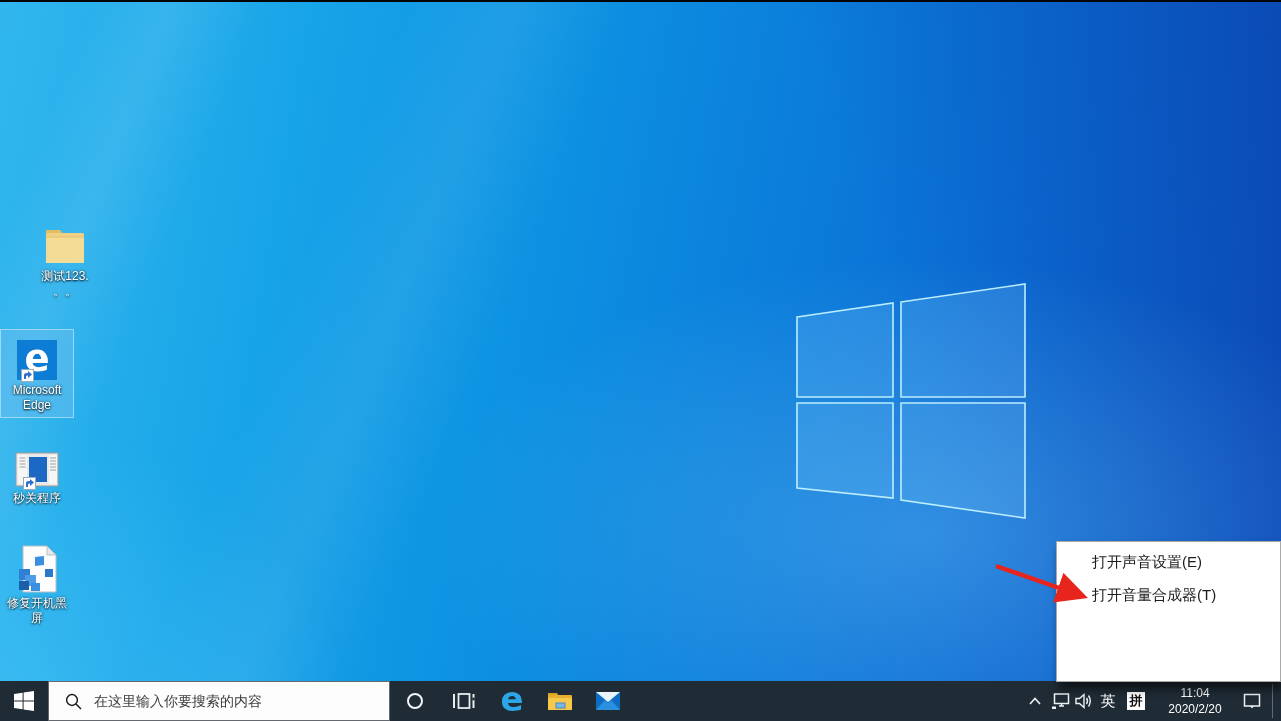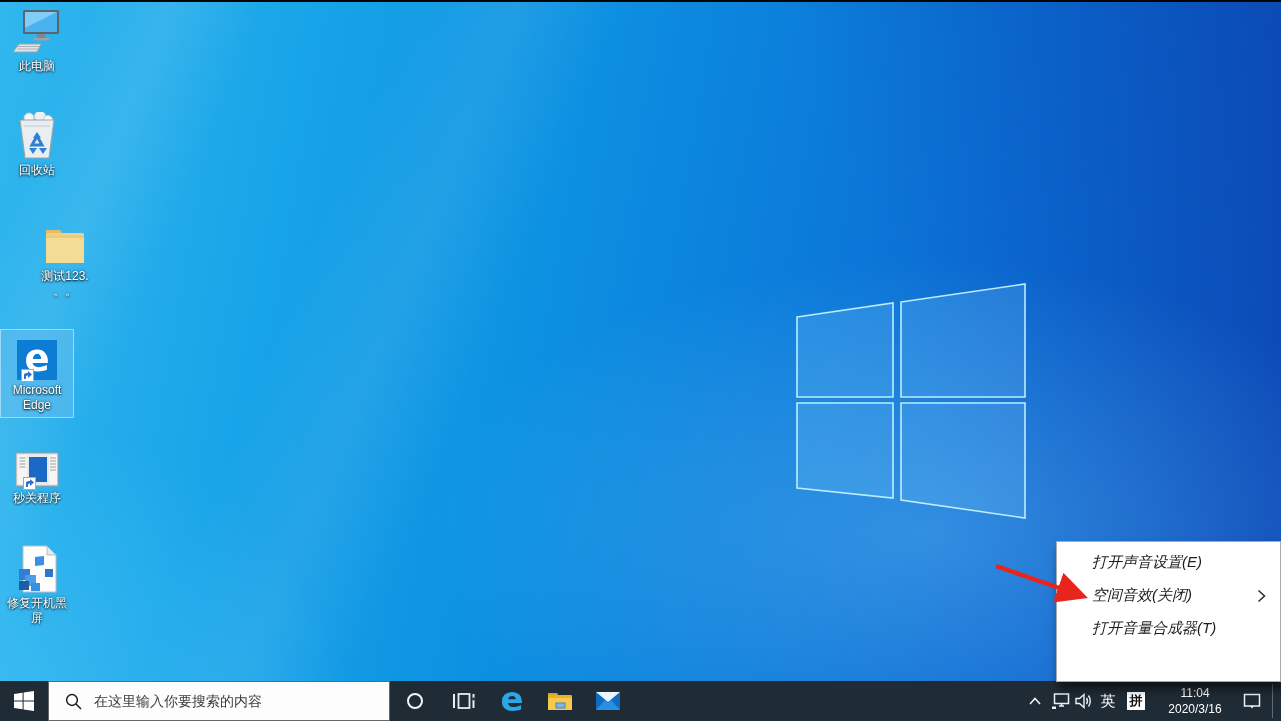--- a/index.html
+++ b/index.html
@@ -21,21 +21,21 @@
   .dicon{position:absolute;width:72px;display:flex;flex-direction:column;align-items:center;z-index:4;cursor:default;}
   .dicon .art{height:48px;display:flex;align-items:flex-end;justify-content:center;position:relative;}
   .dicon .lbl{margin-top:3px;font-size:12px;line-height:15px;color:#fff;text-align:center;
     text-shadow:0 1px 2px rgba(0,0,0,.85),0 0 3px rgba(0,0,0,.6);white-space:nowrap;}
   .dicon.selected{background:rgba(110,190,240,.45);outline:1px solid rgba(170,225,255,.85);padding:2px 0 4px;}
   .shortcut{position:absolute;left:10px;bottom:-2px;width:13px;height:13px;background:#fff;border:1px solid #9ab;box-sizing:border-box;display:flex;align-items:center;justify-content:center;}
 
   
   .ctxmenu{position:absolute;left:1056px;top:541px;width:225px;height:141px;background:#ffffff;
     border:1px solid #a9a9a9;box-sizing:border-box;z-index:20;box-shadow:3px 7px 9px rgba(0,0,0,.55);
-    padding-top:4px;font-style:italic;}
+    padding-top:4px;}
   .ctxmenu .mi{height:33px;display:flex;align-items:center;padding-left:35px;padding-right:10px;
     font-size:15px;color:#1c1c1c;position:relative;}
   .ctxmenu .sub{position:absolute;right:14px;top:10px;}
 
   .arrow-svg{position:absolute;left:0;top:0;z-index:30;pointer-events:none;}
 
   
   .taskbar{position:absolute;left:0;top:681px;width:1281px;height:40px;background:#1f2b35;z-index:10;}
   .tb-btn{position:absolute;top:0;height:40px;display:flex;align-items:center;justify-content:center;}
   .searchbox{position:absolute;left:48px;top:0;width:342px;height:40px;background:#fdfdfd;
@@ -59,58 +59,21 @@
 
   <svg class="winlogo" width="240" height="245" viewBox="0 0 240 245">
     <g fill="rgba(135,212,255,0.20)" stroke="rgba(195,242,255,0.95)" stroke-width="1.6">
       <polygon points="7,39 103,25 103,119 7,119"></polygon>
       <polygon points="111,24 235,6 235,119 111,119"></polygon>
       <polygon points="7,125 103,125 103,220 7,210"></polygon>
       <polygon points="111,125 235,125 235,240 111,222"></polygon>
     </g>
   </svg>
 
-  <div class="dicon" style="left:1px;top:8px;">
-    <div class="art">
-      <svg width="52" height="48" viewBox="0 0 52 48">
-        <rect x="12" y="2" width="36" height="24" rx="1.5" fill="#5a6570"></rect>
-        <rect x="14" y="4" width="32" height="20" fill="#49b3ef"></rect>
-        <polygon points="14,4 46,4 14,20" fill="#8ed3f7" opacity="0.8"></polygon>
-        <rect x="26" y="26" width="8" height="4" fill="#7d8791"></rect>
-        <rect x="22" y="30" width="16" height="2.5" fill="#9aa3ab"></rect>
-        <polygon points="8,36 30,36 26,44 2,44" fill="#dfe4e8" stroke="#9aa4ac" stroke-width="1"></polygon>
-        <g stroke="#aab3ba" stroke-width="1">
-            <line x1="7" y1="38.5" x2="28" y2="38.5"></line>
-            <line x1="6" y1="41" x2="27" y2="41"></line>
-          </g>
-      </svg>
-    </div>
-    <div class="lbl">此电脑</div>
-  </div>
-
-  <div class="dicon" style="left:1px;top:112px;">
-    <div class="art">
-      <svg width="44" height="48" viewBox="0 0 44 48">
-        <circle cx="14" cy="6" r="5" fill="#f4f6f7" stroke="#c3cbd1"></circle>
-        <circle cx="25" cy="4.5" r="5.5" fill="#eef1f3" stroke="#c3cbd1"></circle>
-        <circle cx="33" cy="8" r="4.5" fill="#f7f9fa" stroke="#c3cbd1"></circle>
-        <polygon points="5,8 39,8 34,46 10,46" fill="#e9eef1" stroke="#9aa4ac" stroke-width="1.2"></polygon>
-        <polyline points="9,14 35,14" stroke="#c3ccd2" fill="none"></polyline>
-        <g fill="none" stroke="#2f7fd4" stroke-width="3">
-          <path d="M17,33 L22,24 L27,33 Z"></path>
-        </g>
-        <g fill="#2f7fd4">
-          <polygon points="22,20 26,26 18,26"></polygon>
-          <polygon points="14,36 22,36 18,42"></polygon>
-          <polygon points="30,36 26,42 22,36" transform="translate(2,0)"></polygon>
-        </g>
-      </svg>
-    </div>
-    <div class="lbl">回收站</div>
-  </div>
+
 
   <div class="dicon" style="left:1px;top:218px;margin-left:28px;">
     <div class="art">
       <svg width="46" height="42" viewBox="0 0 46 42">
         <path d="M4,6 L18,6 L22,11 L4,11 Z" fill="#e3bd62"></path>
         <rect x="4" y="9" width="38" height="30" rx="1.5" fill="#efd084"></rect>
         <path d="M4,13 L42,13 L42,39 L4,39 Z" fill="#f3dc96"></path>
         <path d="M4,13 L42,13" stroke="#e2c06a" stroke-width="1"></path>
       </svg>
     </div>
@@ -180,26 +143,20 @@
     </div>
     <div class="lbl">修复开机黑</div>
     <div class="lbl" style="margin-top:0;">屏</div>
   </div>
 
   <div class="ctxmenu">
     <div class="mi">
       <span>打开声音设置(E)</span>
     </div>
     <div class="mi">
-      <span>空间音效(关闭)</span>
-      <svg class="sub" width="9" height="14" viewBox="0 0 9 14">
-        <polyline points="1.5,1.5 7.5,7 1.5,12.5" fill="none" stroke="#333" stroke-width="1.6"></polyline>
-      </svg>
-    </div>
-    <div class="mi">
       <span>打开音量合成器(T)</span>
     </div>
   </div>
 
   <svg class="arrow-svg" width="1281" height="721" viewBox="0 0 1281 721">
     <defs>
       <marker id="ah" markerWidth="7" markerHeight="7" refX="5.6" refY="3.5" orient="auto">
         <path d="M0,0 L7,3.5 L0,7 Z" fill="#e8251d"></path>
       </marker>
     </defs>
@@ -285,21 +242,21 @@
     <div class="tb-btn" style="left:1096px;width:24px;">
       <span class="tray-text">英</span>
     </div>
 
     <div class="tb-btn" style="left:1124px;width:24px;">
       <span class="ime-badge">拼</span>
     </div>
 
     <div class="clock">
       <div>11:04</div>
-      <div>2020/3/16</div>
+      <div>2020/2/20</div>
     </div>
 
     <div class="tb-btn" style="left:1234px;width:36px;">
       <svg width="18" height="17" viewBox="0 0 18 17">
         <rect x="1.5" y="1.5" width="15" height="11.5" fill="none" stroke="#eef2f5" stroke-width="1.5"></rect>
         <polygon points="7,13 11,13 9,15.5" fill="#eef2f5"></polygon>
       </svg>
     </div>
 
     <div class="sep"></div>

